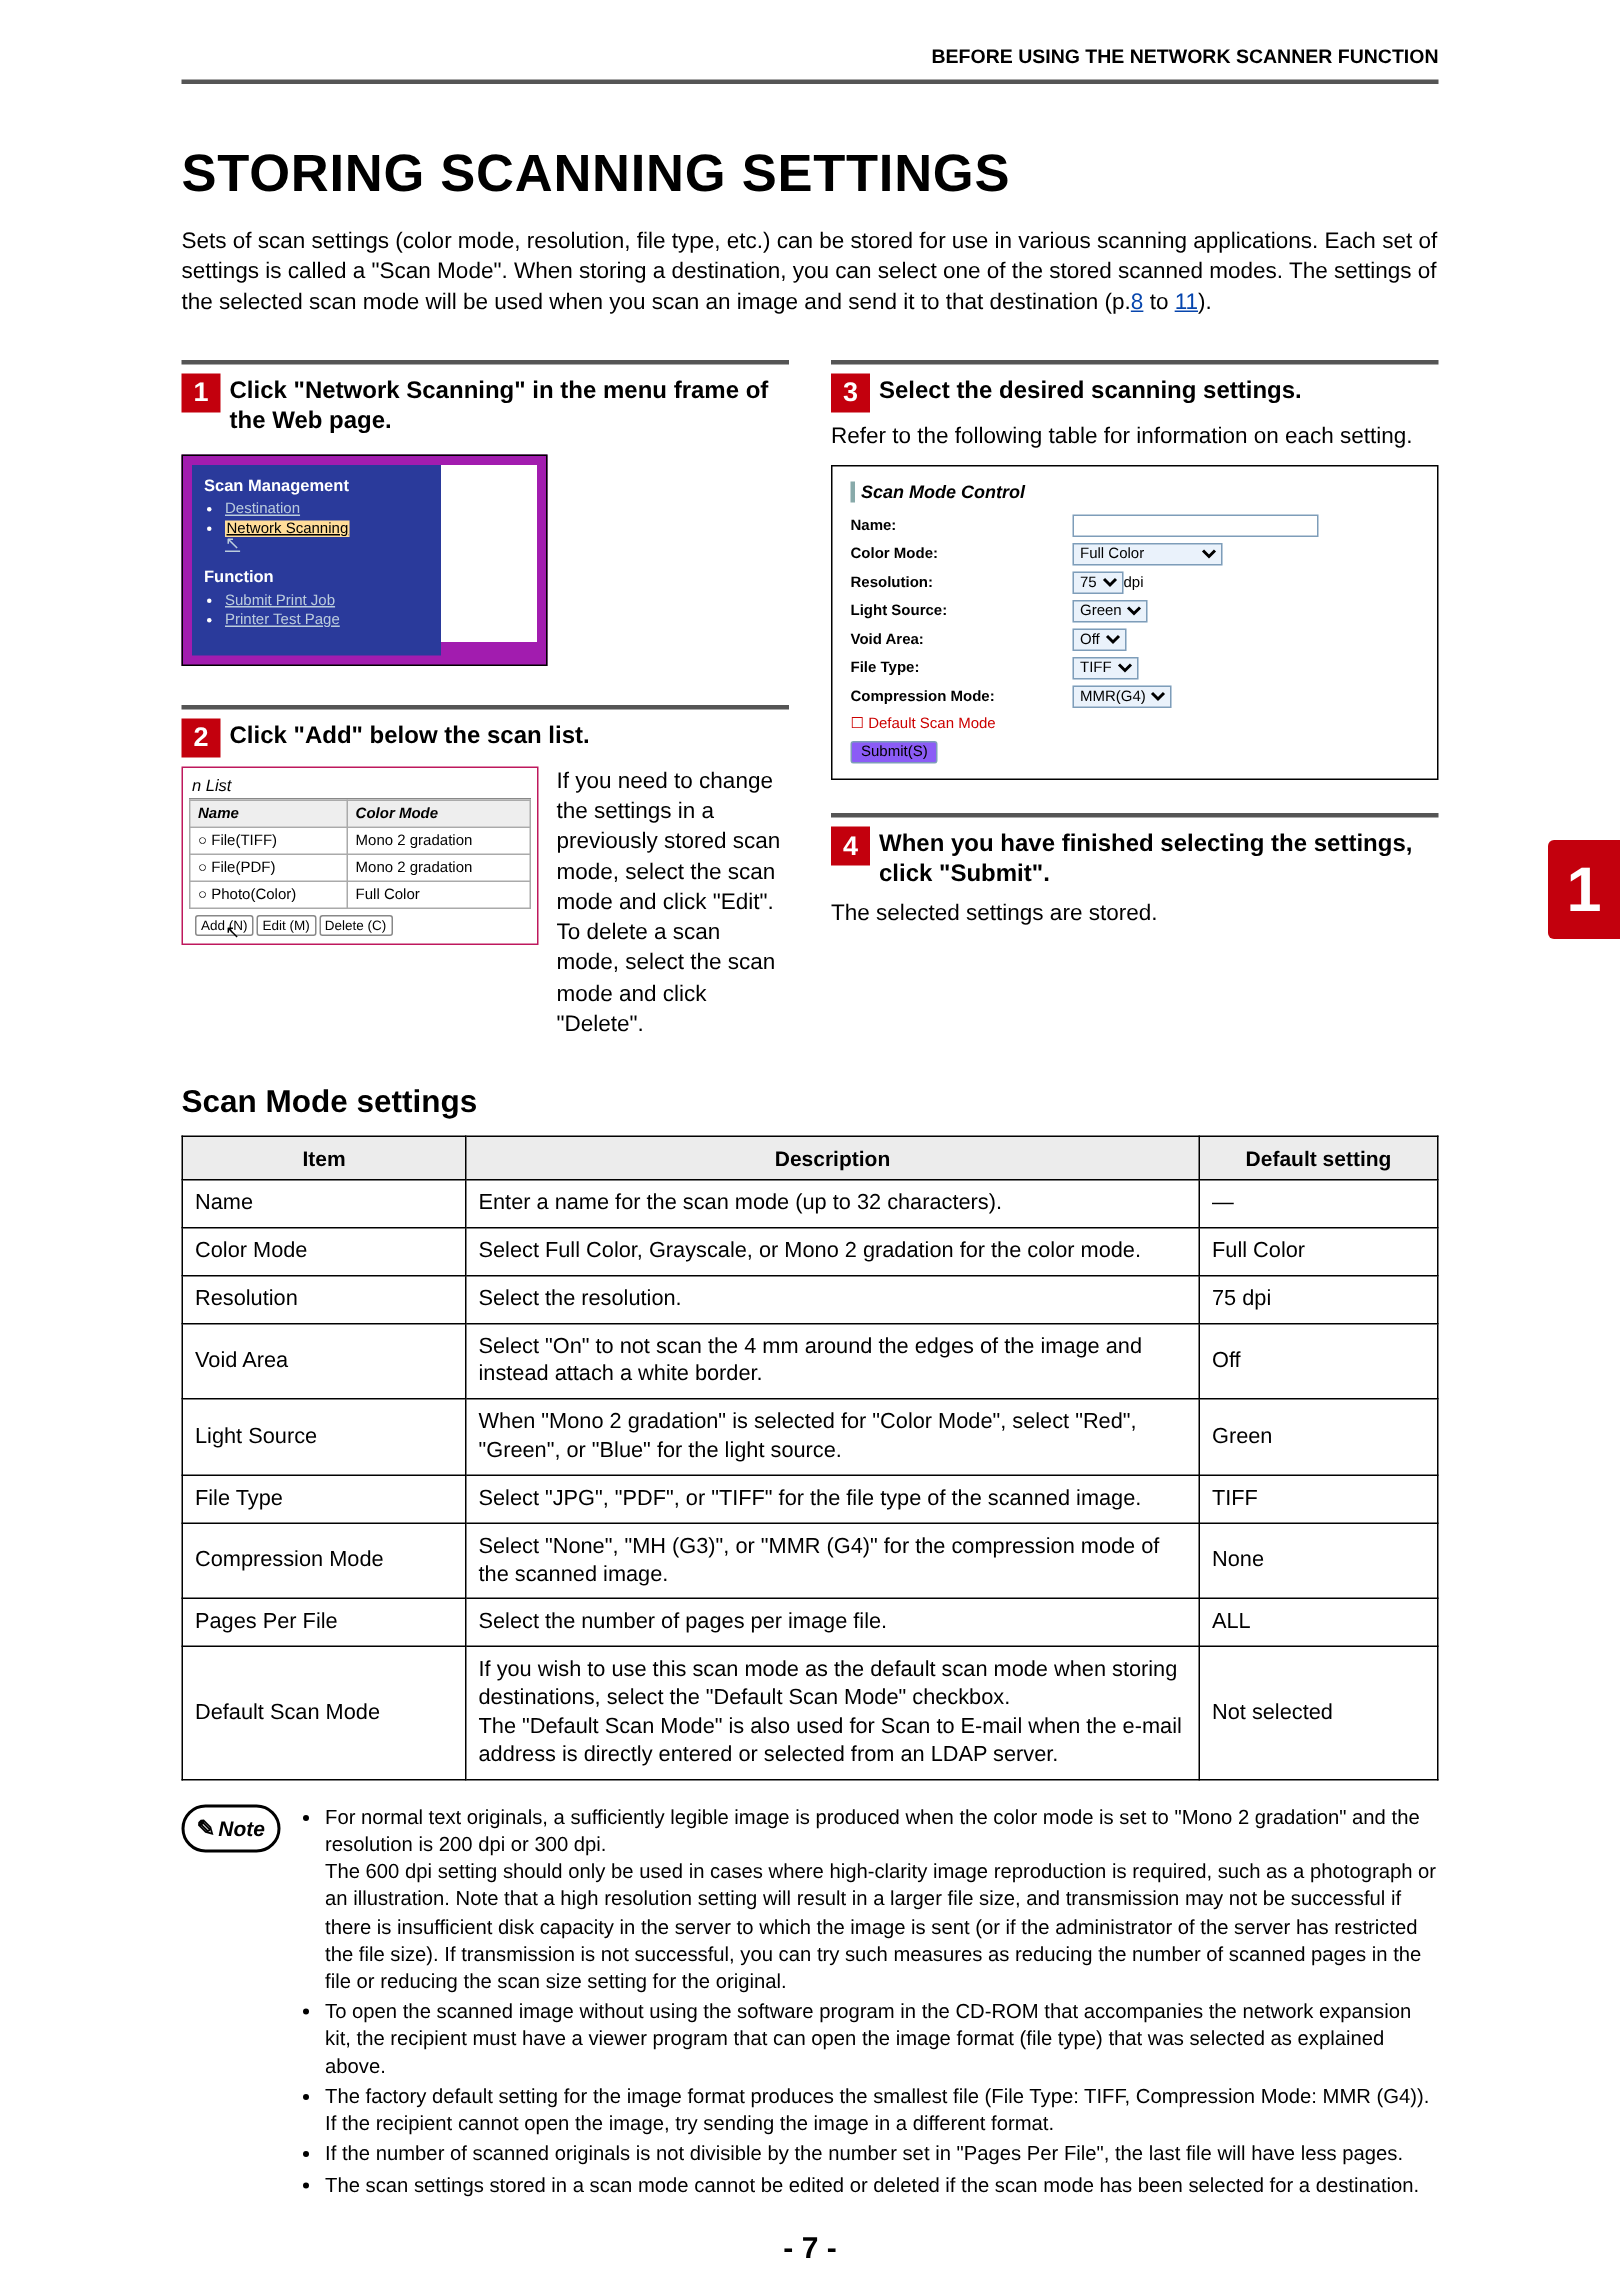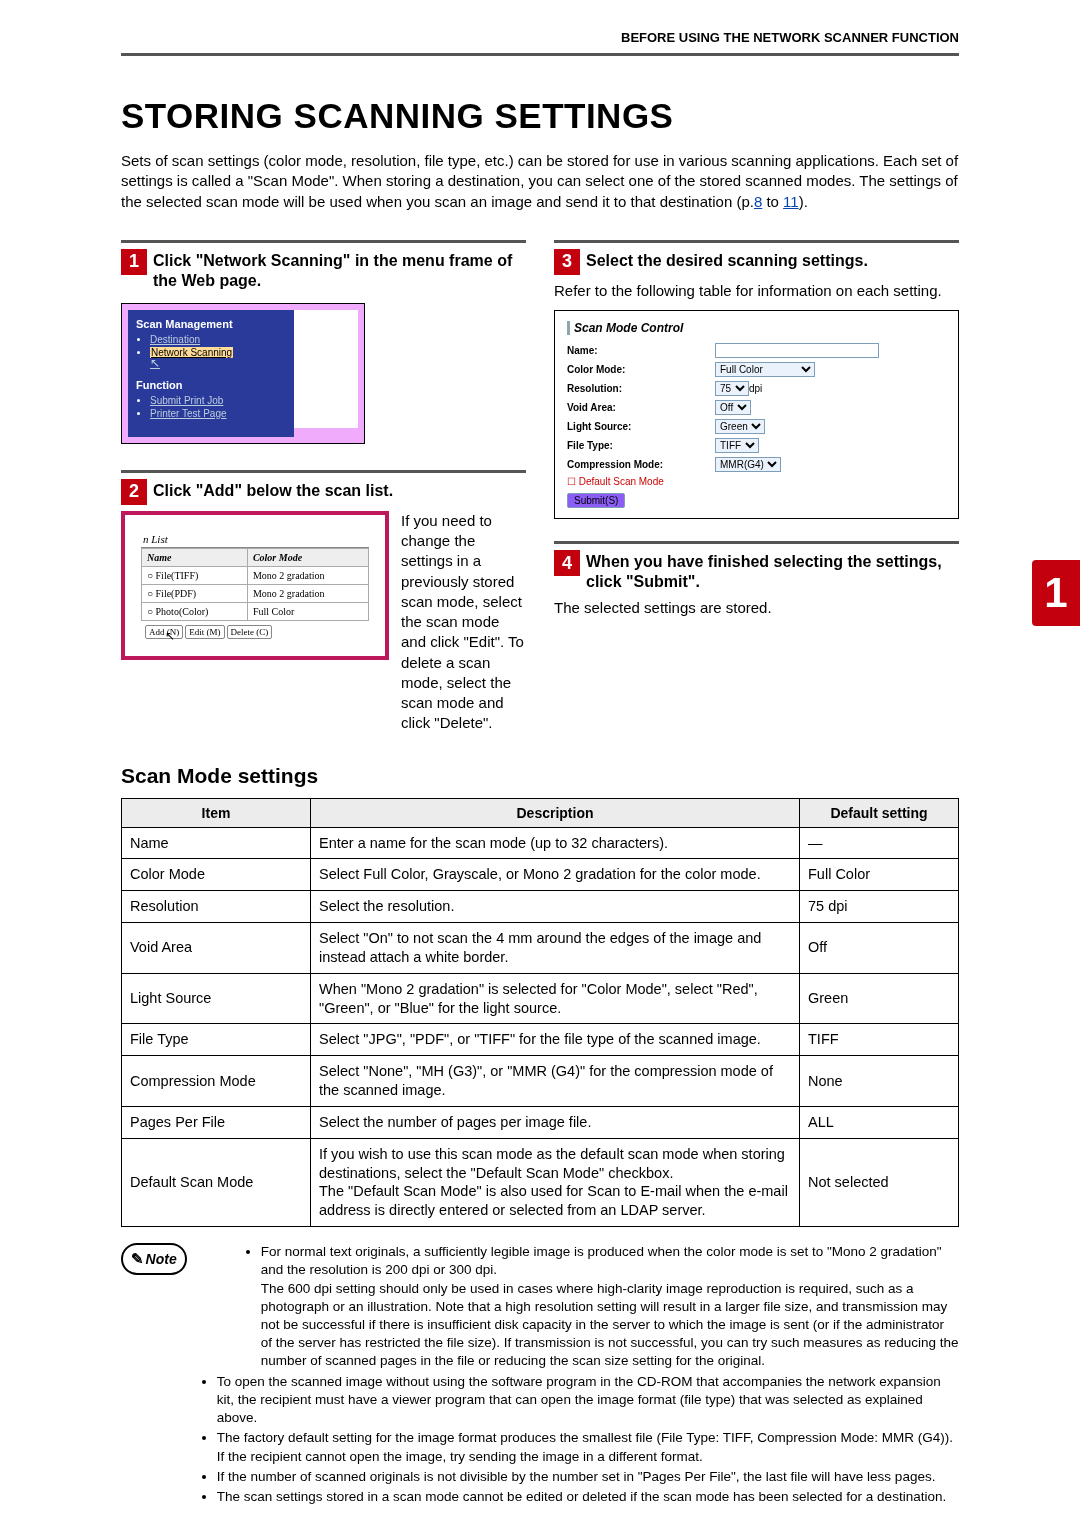--- a/index.html
+++ b/index.html
@@ -7,31 +7,31 @@
 .header { text-align: right; font-weight: bold; font-size: 13px; padding-bottom: 8px; border-bottom: 3px solid #555; margin-bottom: 40px; }
 h1 { font-size: 35px; font-weight: bold; margin: 0 0 10px 0; letter-spacing: 0.5px; }
 .intro { font-size: 15px; line-height: 1.35; margin-bottom: 28px; }
 .intro a { color: #0645ad; text-decoration: underline; }
 .columns { display: flex; gap: 28px; margin-bottom: 30px; }
 .col { flex: 1; }
 .step-head { border-top: 3px solid #555; padding-top: 6px; display: flex; align-items: flex-start; gap: 6px; margin-bottom: 6px; }
 .step-num { background: #c3000d; color: #fff; width: 26px; height: 26px; display: flex; align-items: center; justify-content: center; font-weight: bold; font-size: 18px; flex-shrink: 0; }
 .step-title { font-weight: bold; font-size: 16px; line-height: 1.25; margin-top: 2px; }
 .step-text { font-size: 15px; line-height: 1.3; margin-left: 0; margin-bottom: 10px; }
-.screenshot { border: 1px solid #000; padding: 6px; font-size: 11px; display: inline-block; background: #f0abfc; margin-top: 6px; }
+.screenshot { border: 1px solid #000; padding: 6px; font-size: 11px; display: inline-block; background: #a21caf; margin-top: 6px; }
 .ss-blue { background: #2a3a9b; color: #fff; padding: 8px; width: 150px; }
 .ss-blue .hdr { font-weight: bold; font-size: 11px; margin-bottom: 4px; }
 .ss-blue ul { margin: 0 0 10px 14px; padding: 0; list-style: disc; font-size: 10px; }
 .ss-blue ul li { margin-bottom: 2px; }
 .ss-blue ul li span { color: #bcd; text-decoration: underline; }
 .ss-blue ul li span.hl { background: #fd9; color: #000; padding: 0 1px; }
 .ss-side { display: inline-block; width: 64px; height: 118px; background: #fff; vertical-align: top; }
 .cursor { font-size: 12px; line-height: 0; }
 
-.list-ss { border: 4px solid #be185d; padding: 16px; width: 228px; font-size: 10px; font-family: Liberation Serif, serif; }
+.list-ss { border: 1px solid #be185d; padding: 4px; width: 228px; font-size: 10px; }
 .list-ss table { border-collapse: collapse; width: 100%; }
 .list-ss th, .list-ss td { border: 1px solid #aaa; padding: 3px 5px; text-align: left; font-size: 10px; }
 .list-ss th { background: #eee; font-style: italic; }
 .list-ss .title { background: #fff; border-bottom: 1px solid #888; padding: 2px; font-style: italic; font-size: 11px; }
 .list-ss .radio { font-size: 10px; }
 .btn-row { padding: 4px; }
 .btn-row span { display: inline-block; border: 1px solid #888; padding: 1px 3px; font-size: 9px; border-radius: 2px; margin-right: 2px; }
 
 .form-ss { border: 1px solid #000; padding: 10px 12px; font-size: 10px; }
 .form-ss .section-title { font-weight: bold; font-style: italic; border-left: 3px solid #8aa; padding-left: 4px; font-size: 12px; margin-bottom: 8px; }
@@ -156,26 +156,26 @@
         <div class="row">
             <div class="lbl">Color Mode:</div>
             <select style="width:100px;"><option>Full Color</option></select>
           </div>
         <div class="row">
             <div class="lbl">Resolution:</div>
             <select><option>75</option></select> 
             <span>dpi</span>
           </div>
         <div class="row">
+            <div class="lbl">Light Source:</div>
+            <select><option>Green</option></select>
+          </div>
+        <div class="row">
             <div class="lbl">Void Area:</div>
             <select><option>Off</option></select>
-          </div>
-        <div class="row">
-            <div class="lbl">Light Source:</div>
-            <select><option>Green</option></select>
           </div>
         <div class="row">
             <div class="lbl">File Type:</div>
             <select><option>TIFF</option></select>
           </div>
         <div class="row">
             <div class="lbl">Compression Mode:</div>
             <select><option>MMR(G4)</option></select>
           </div>
         <div class="chk">☐ <span>Default Scan Mode</span></div>
@@ -251,21 +251,21 @@
         </tr>
       </tbody>
   </table>
 
   <div class="note-box">
     <div>
         <div class="note-label">Note</div>
       </div>
     <div class="note-content">
       <ul id="notes-list">
-          <li style="white-space: pre-line; margin-left: 44px;">For normal text originals, a sufficiently legible image is produced when the color mode is set to "Mono 2 gradation" and the resolution is 200 dpi or 300 dpi.
+          <li style="white-space: pre-line;">For normal text originals, a sufficiently legible image is produced when the color mode is set to "Mono 2 gradation" and the resolution is 200 dpi or 300 dpi.
 The 600 dpi setting should only be used in cases where high-clarity image reproduction is required, such as a photograph or an illustration. Note that a high resolution setting will result in a larger file size, and transmission may not be successful if there is insufficient disk capacity in the server to which the image is sent (or if the administrator of the server has restricted the file size). If transmission is not successful, you can try such measures as reducing the number of scanned pages in the file or reducing the scan size setting for the original.</li>
           <li style="white-space: pre-line;">To open the scanned image without using the software program in the CD-ROM that accompanies the network expansion kit, the recipient must have a viewer program that can open the image format (file type) that was selected as explained above.</li>
           <li style="white-space: pre-line;">The factory default setting for the image format produces the smallest file (File Type: TIFF, Compression Mode: MMR (G4)). If the recipient cannot open the image, try sending the image in a different format.</li>
           <li style="white-space: pre-line;">If the number of scanned originals is not divisible by the number set in "Pages Per File", the last file will have less pages.</li>
           <li style="white-space: pre-line;">The scan settings stored in a scan mode cannot be edited or deleted if the scan mode has been selected for a destination.</li>
         </ul>
     </div>
   </div>
 
   <div class="page-footer">- 7 -</div>

